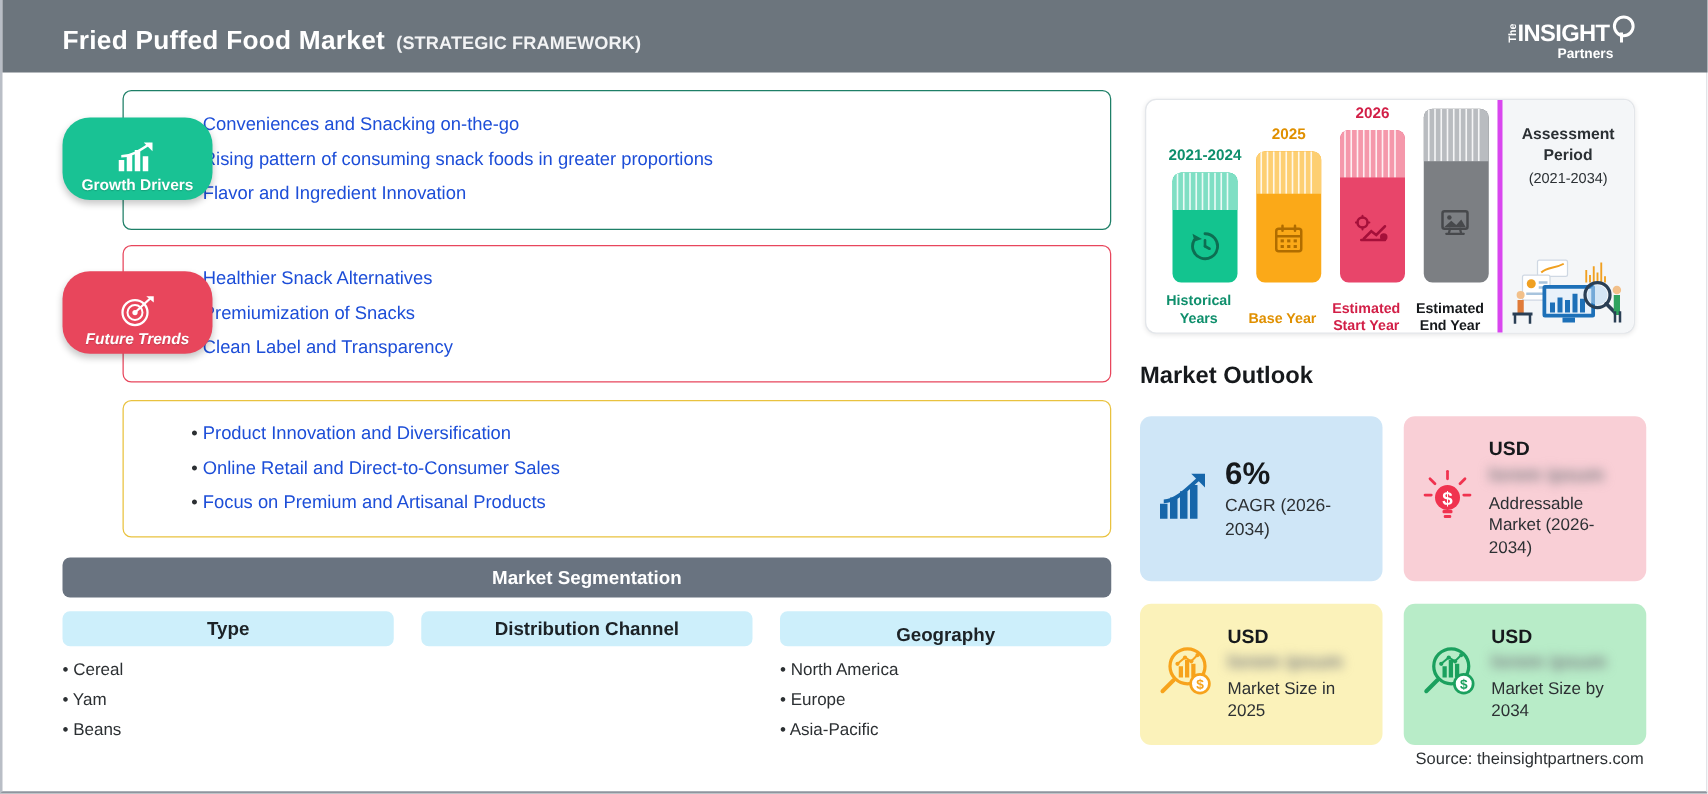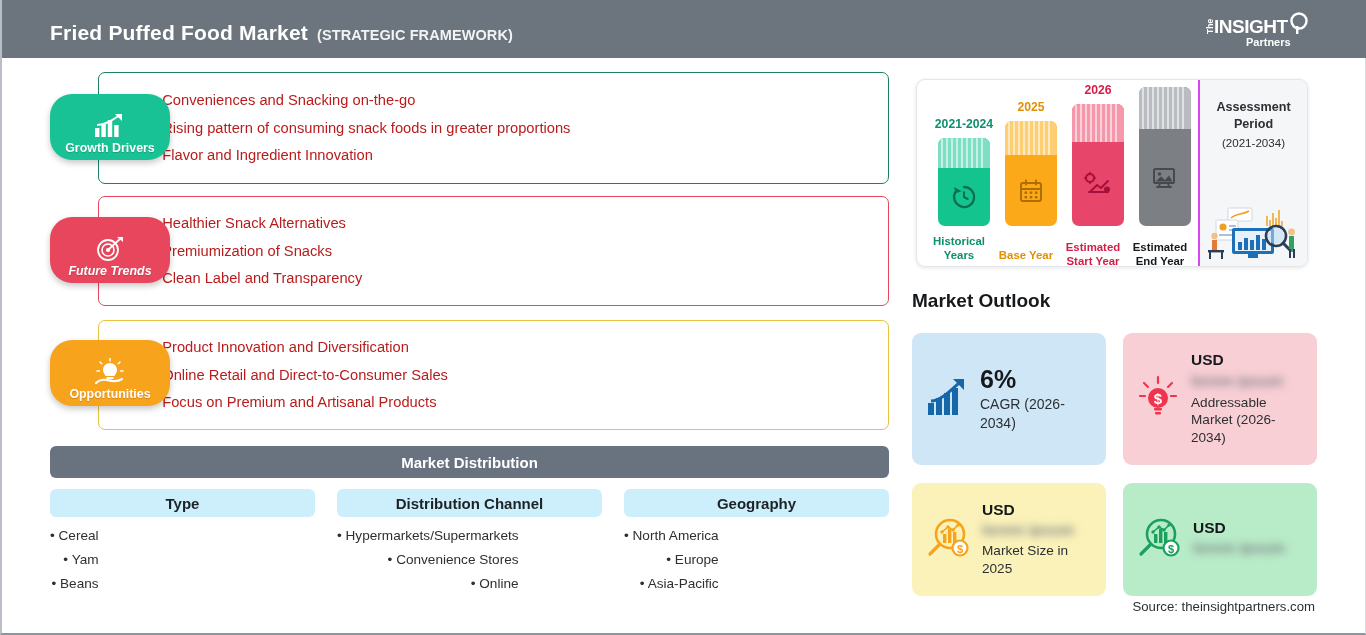--- a/index.html
+++ b/index.html
@@ -45,21 +45,21 @@
   }
   .box.green  { border: 1.6px solid #1e7f67; }
   .box.red    { border: 1.6px solid #e8465c; }
   .box.yellow { border: 1.6px solid #e9c23f; }
 
   .bullets {
     position: absolute; left: 103px; top: 0; height: 100%;
     display: flex; flex-direction: column; justify-content: center;
   }
   .bullet {
-    font-size: 14.7px; color: #b91c1c; line-height: 1;
+    font-size: 14.7px; color: #1d4ed8; line-height: 1;
     padding: 6.5px 0;
     white-space: nowrap;
   }
   .bullet::before { content: "• "; color: #2c3033; }
 
   .pill {
     position: absolute;
     width: 120px; height: 66px;
     border-radius: 22px;
     display: flex; flex-direction: column;
@@ -90,21 +90,20 @@
   .seg-head {
     position: absolute; top: 489px; height: 28px;
     background: #cdeffb; border-radius: 6px;
     display: flex; align-items: center; justify-content: center;
   }
   .seg-head span { font-size: 15px; font-weight: bold; color: #1c2226; }
   .seg-list { position: absolute; top: 525px; }
   .seg-item {
     font-size: 13.6px; color: #2c3033; line-height: 1; padding: 4px 0 6.4px 0;
     white-space: nowrap;
-    text-align: right;
   }
   .seg-item::before { content: "• "; }
 
   
   #assess {
     position: absolute; left: 914px; top: 79px;
     width: 392px; height: 188px;
     background: #ffffff; border-radius: 9px;
     border: 1px solid #e3e6ea;
     box-shadow: 0 1px 4px rgba(0,0,0,.10);
@@ -126,21 +125,21 @@
     width: 100%; flex: 1; position: relative;
     display: flex; align-items: center; justify-content: center;
   }
   .abar-cap {
     position: absolute; left: -6px; width: 64px; text-align: center;
     font-size: 11.4px; font-weight: bold; line-height: 1.18;
   }
   #assess-side {
     position: absolute; right: 0; top: 0; width: 109px; height: 188px;
     background: #f4f6f8;
-    border-left: 2px solid #d946ef;
+    border-left: 4px solid #d946ef;
   }
   #assess-side .ttl {
     margin-top: 19px; text-align: center;
     font-size: 12.6px; font-weight: bold; color: #2b3034; line-height: 1.35;
   }
   #assess-side .sub {
     text-align: center; font-size: 11.6px; color: #2b3034; margin-top: 3px;
   }
 
   
@@ -228,65 +227,45 @@
     </div>
     <div class="bullets">
       <div class="bullet">Healthier Snack Alternatives</div>
       <div class="bullet">Premiumization of Snacks</div>
       <div class="bullet">Clean Label and Transparency</div>
     </div>
   </div>
 
   <div class="row-block" style="left:48px; top:320px; width:839px; height:110px;">
     <div class="box yellow" style="left:48px; top:0; width:791px; height:110px;"></div>
-    <div class="pill yellow" style="left:0; top:20px;">
-      <svg class="pill-icon" width="32" height="27" viewBox="0 0 32 27">
-        <path d="M16 5 C20 5, 23 8, 23 12 C23 15, 21 16, 20.5 18 L11.5 18 C11 16, 9 15, 9 12 C9 8, 12 5, 16 5 Z" fill="#fff"></path>
-        <rect x="12.5" y="19" width="7" height="2" fill="#fff"></rect>
-        <g stroke="#fff" stroke-width="1.5" stroke-linecap="round">
-          <line x1="16" y1="0.5" x2="16" y2="3"></line>
-          <line x1="6" y1="4" x2="7.8" y2="5.8"></line>
-          <line x1="26" y1="4" x2="24.2" y2="5.8"></line>
-          <line x1="3" y1="13" x2="5.5" y2="13"></line>
-          <line x1="29" y1="13" x2="26.5" y2="13"></line>
-        </g>
-        <path d="M2 25 C7 20, 13 22, 18 23 C22 23.6, 25 23, 28 21" stroke="#fff" stroke-width="2.2" fill="none" stroke-linecap="round"></path>
-      </svg>
-      <span class="pill-label">Opportunities</span>
-    </div>
     <div class="bullets">
       <div class="bullet">Product Innovation and Diversification</div>
       <div class="bullet">Online Retail and Direct-to-Consumer Sales</div>
       <div class="bullet">Focus on Premium and Artisanal Products</div>
     </div>
   </div>
 
   <div id="seg-bar">
-    <span>Market Distribution</span>
+    <span>Market Segmentation</span>
   </div>
 
   <div class="seg-head" style="left:48px; width:265px;">
     <span>Type</span>
   </div>
   <div class="seg-head" style="left:335px; width:265px;">
     <span>Distribution Channel</span>
   </div>
-  <div class="seg-head" style="left:622px; width:265px;">
+  <div class="seg-head" style="left:622px; width:265px;align-items:flex-end;">
     <span>Geography</span>
   </div>
 
   <div class="seg-list" style="left:48px;">
     <div class="seg-item">Cereal</div>
     <div class="seg-item">Yam</div>
     <div class="seg-item">Beans</div>
-  </div>
-  <div class="seg-list" style="left:335px;">
-    <div class="seg-item">Hypermarkets/Supermarkets</div>
-    <div class="seg-item">Convenience Stores</div>
-    <div class="seg-item">Online</div>
   </div>
   <div class="seg-list" style="left:622px;">
     <div class="seg-item">North America</div>
     <div class="seg-item">Europe</div>
     <div class="seg-item">Asia-Pacific</div>
   </div>
 
   <div id="assess">
     <div id="assess-bars">
 
@@ -560,19 +539,20 @@
           <circle cx="27" cy="14" r="1.7" fill="#1ba05e"></circle>
             <circle cx="32" cy="9" r="1.7" fill="#1ba05e"></circle>
           <line x1="13" y1="29" x2="4" y2="38" stroke="#1ba05e" stroke-width="3.2" stroke-linecap="round"></line>
           <circle cx="34" cy="32" r="7.5" fill="#ffffff" stroke="#1ba05e" stroke-width="2.2"></circle>
           <text x="34" y="36.5" text-anchor="middle" fill="#1ba05e" font-family="Liberation Sans, sans-serif" font-size="11" font-weight="bold">$</text>
         </svg>
       </div>
       <div class="ocard-txt">
         <div class="usd">USD</div>
         <div class="blurred">lorem ipsum</div>
+        <div class="ocard-cap">Market Size by 2034</div>
       </div>
     </div>
   </div>
 
   <div id="source">Source: theinsightpartners.com</div>
 
 </div>
 
 </body></html>

